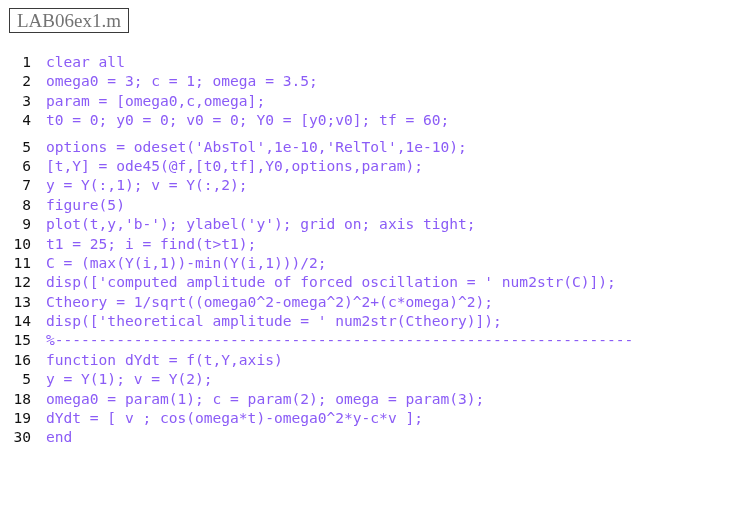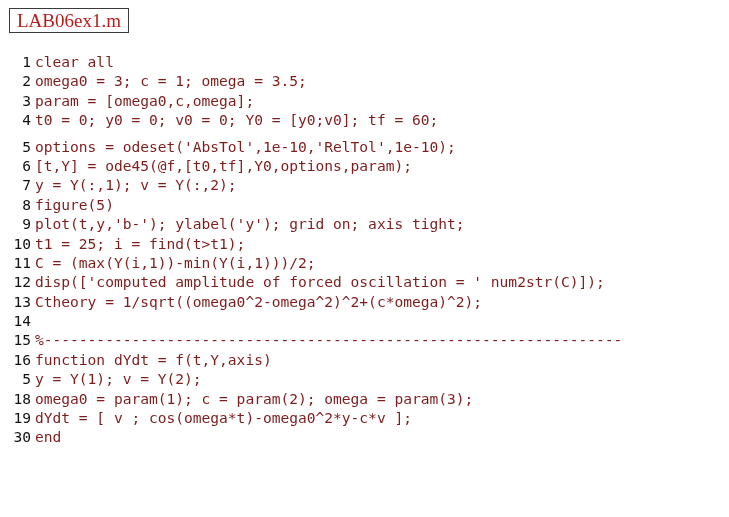--- a/index.html
+++ b/index.html
@@ -26,21 +26,21 @@
     padding: 2px 7px 3px 7px;
     box-sizing: border-box;
     height: 25px;
     display: flex;
     align-items: center;
   }
   #filename-tab .tab-label {
     font-family: "Liberation Serif", "DejaVu Serif", serif;
     font-size: 19px;
     line-height: 19px;
-    color: #b91c1c;
+    color: #737373;
     white-space: pre;
     letter-spacing: 0px;
   }
 
   
   #code-listing {
     position: absolute;
     left: 0px;
     top: 52px;
     width: 729px;
@@ -64,25 +64,25 @@
     min-width: 31px;
     text-align: right;
     font-family: "DejaVu Sans Mono", monospace;
     font-size: 14.6px;
     line-height: 19.4px;
     color: #111111;
     white-space: pre;
   }
   .line-code {
     display: inline-block;
-    margin-left: 4px;
+    margin-left: 15px;
     font-family: "DejaVu Sans Mono", monospace;
     font-size: 14.6px;
     line-height: 19.4px;
-    color: #7f1d1d;
+    color: #8b5cf6;
     white-space: pre;
     letter-spacing: -0.02px;
   }
 </style>
 </head>
 <body>
 
 <div id="filename-tab">
   <span class="tab-label">LAB06ex1.m</span>
 </div>
@@ -97,21 +97,21 @@
     <div class="code-group">
       <div class="code-line"><span class="line-number">5</span><span class="line-code">options = odeset('AbsTol',1e-10,'RelTol',1e-10);</span></div>
       <div class="code-line"><span class="line-number">6</span><span class="line-code">[t,Y] = ode45(@f,[t0,tf],Y0,options,param);</span></div>
       <div class="code-line"><span class="line-number">7</span><span class="line-code">y = Y(:,1); v = Y(:,2);</span></div>
       <div class="code-line"><span class="line-number">8</span><span class="line-code">figure(5)</span></div>
       <div class="code-line"><span class="line-number">9</span><span class="line-code">plot(t,y,'b-'); ylabel('y'); grid on; axis tight;</span></div>
       <div class="code-line"><span class="line-number">10</span><span class="line-code">t1 = 25; i = find(t&gt;t1);</span></div>
       <div class="code-line"><span class="line-number">11</span><span class="line-code">C = (max(Y(i,1))-min(Y(i,1)))/2;</span></div>
       <div class="code-line"><span class="line-number">12</span><span class="line-code">disp(['computed amplitude of forced oscillation = ' num2str(C)]);</span></div>
       <div class="code-line"><span class="line-number">13</span><span class="line-code">Ctheory = 1/sqrt((omega0^2-omega^2)^2+(c*omega)^2);</span></div>
-      <div class="code-line"><span class="line-number">14</span></div>
+      <div class="code-line"><span class="line-number">14</span><span class="line-code">disp(['theoretical amplitude = ' num2str(Ctheory)]);</span></div>
       <div class="code-line"><span class="line-number">15</span><span class="line-code">%------------------------------------------------------------------</span></div>
       <div class="code-line"><span class="line-number">16</span><span class="line-code">function dYdt = f(t,Y,axis)</span></div>
       <div class="code-line"><span class="line-number">5</span><span class="line-code">y = Y(1); v = Y(2);</span></div>
       <div class="code-line"><span class="line-number">18</span><span class="line-code">omega0 = param(1); c = param(2); omega = param(3);</span></div>
       <div class="code-line"><span class="line-number">19</span><span class="line-code">dYdt = [ v ; cos(omega*t)-omega0^2*y-c*v ];</span></div>
       <div class="code-line"><span class="line-number">30</span><span class="line-code">end</span></div>
     </div>
   </div>
 
 </body></html>

